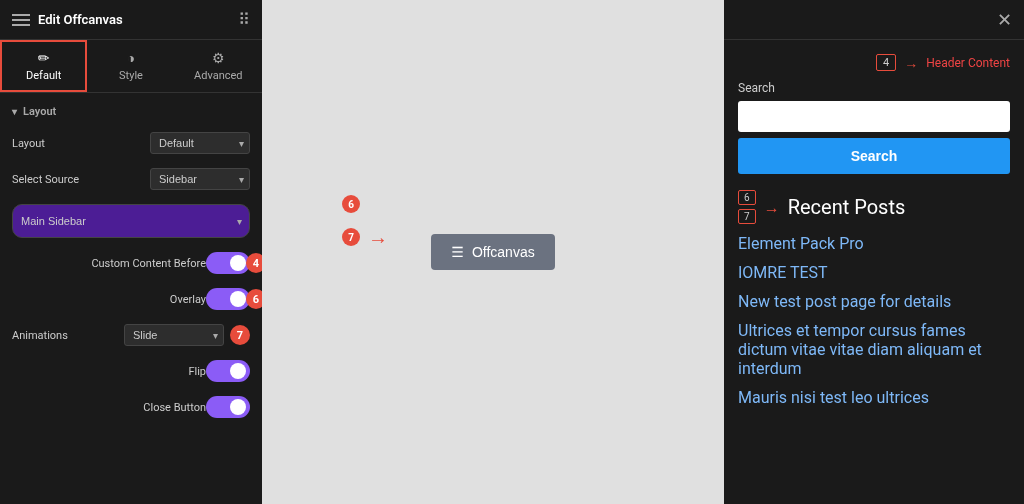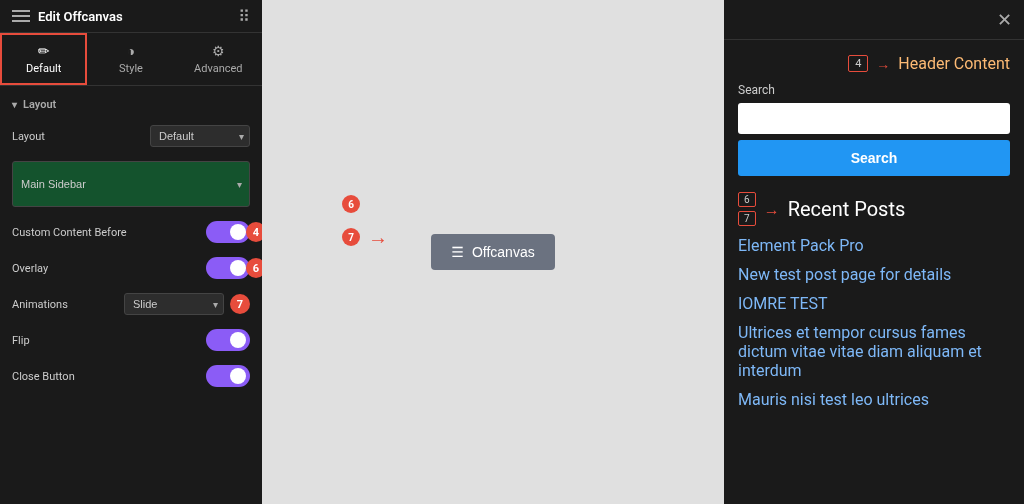--- a/index.html
+++ b/index.html
@@ -22,21 +22,21 @@
       flex-shrink: 0;
     }
 
     .panel-header {
       display: flex;
       align-items: center;
       justify-content: space-between;
       padding: 8px 12px;
       background: #1a1a1a;
       border-bottom: 1px solid #333;
-      height: 33px;
+      height: 40px;
     }
 
     .panel-header-left {
       display: flex;
       align-items: center;
       gap: 8px;
     }
 
     .hamburger-icon {
       display: flex;
@@ -154,35 +154,35 @@
       pointer-events: none;
     }
 
     .sidebar-select-wrapper {
       width: 100%;
       margin-bottom: 14px;
     }
 
     .form-select-full {
       width: 100%;
-      background: #14532d;
+      background: #4c1d95;
       color: #ccc;
       border: 1px solid #444;
-      border-radius: 3px;
-      padding: 16px 8px;
+      border-radius: 10px;
+      padding: 10px 8px;
       font-size: 11px;
       cursor: pointer;
       appearance: none;
     }
 
     
     .toggle-row {
       display: flex;
       align-items: center;
-      justify-content: space-between;
+      justify-content: flex-end;
       margin-bottom: 14px;
       position: relative;
     }
 
     .toggle-right {
       display: flex;
       align-items: center;
       gap: 6px;
     }
 
@@ -390,20 +390,28 @@
 
     <div class="form-row">
       <span class="form-label">Layout</span>
       <div class="select-wrapper">
         <select class="form-select">
           <option>Default</option>
         </select>
       </div>
     </div>
 
+    <div class="form-row">
+      <span class="form-label">Select Source</span>
+      <div class="select-wrapper">
+        <select class="form-select">
+          <option>Sidebar</option>
+        </select>
+      </div>
+    </div>
 
     <div class="sidebar-select-wrapper">
       <div style="position:relative">
         <select class="form-select-full">
           <option>Main Sidebar</option>
         </select>
         <span style="position:absolute;right:8px;top:50%;transform:translateY(-50%);color:#aaa;pointer-events:none;font-size:10px">▾</span>
       </div>
     </div>
 
@@ -484,39 +492,39 @@
 <div class="right-panel">
   <div class="right-panel-header">
     <button class="close-btn">✕</button>
   </div>
 
   <div class="right-panel-content">
 
     <div style="display:flex;align-items:center;justify-content:flex-end;margin-bottom:10px;gap:8px">
       <span style="border:1.5px solid #e74c3c;color:#ccc;font-size:11px;padding:1px 6px;border-radius:2px">4</span>
       <span style="color:#e74c3c;font-size:14px">→</span>
-      <span style="color:#fdba74;font-size:16px">Header Content</span>
+      <span style="color:#ef4444;font-size:12px">Header Content</span>
     </div>
 
     <div class="search-section">
       <div class="search-section-title">Search</div>
       <input class="search-input-box" type="text" style="">
       <button class="search-btn">Search</button>
     </div>
 
     <div class="recent-posts-section">
       <div class="recent-posts-header">
         <div class="annotation-nums">
           <span style="border:1.5px solid #e74c3c;color:#ccc;font-size:10px;padding:1px 5px;border-radius:2px;margin-bottom:2px">6</span>
           <span style="border:1.5px solid #e74c3c;color:#ccc;font-size:10px;padding:1px 5px;border-radius:2px">7</span>
         </div>
         <span style="color:#e74c3c;font-size:16px">→</span>
         <span class="recent-posts-title">Recent Posts</span>
       </div>
 
       <a class="post-link">Element Pack Pro</a>
+      <a class="post-link">IOMRE TEST</a>
       <a class="post-link">New test post page for details</a>
-      <a class="post-link">IOMRE TEST</a>
       <a class="post-link">Ultrices et tempor cursus fames dictum vitae vitae diam aliquam et interdum</a>
       <a class="post-link">Mauris nisi test leo ultrices</a>
     </div>
   </div>
 </div>
 
 </body></html>

